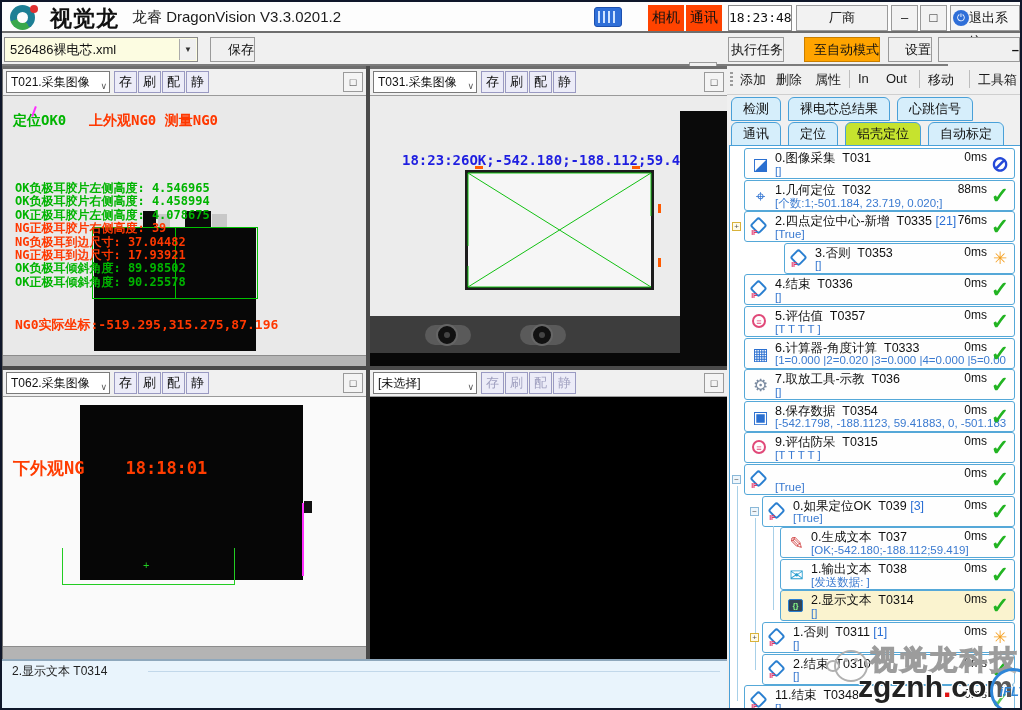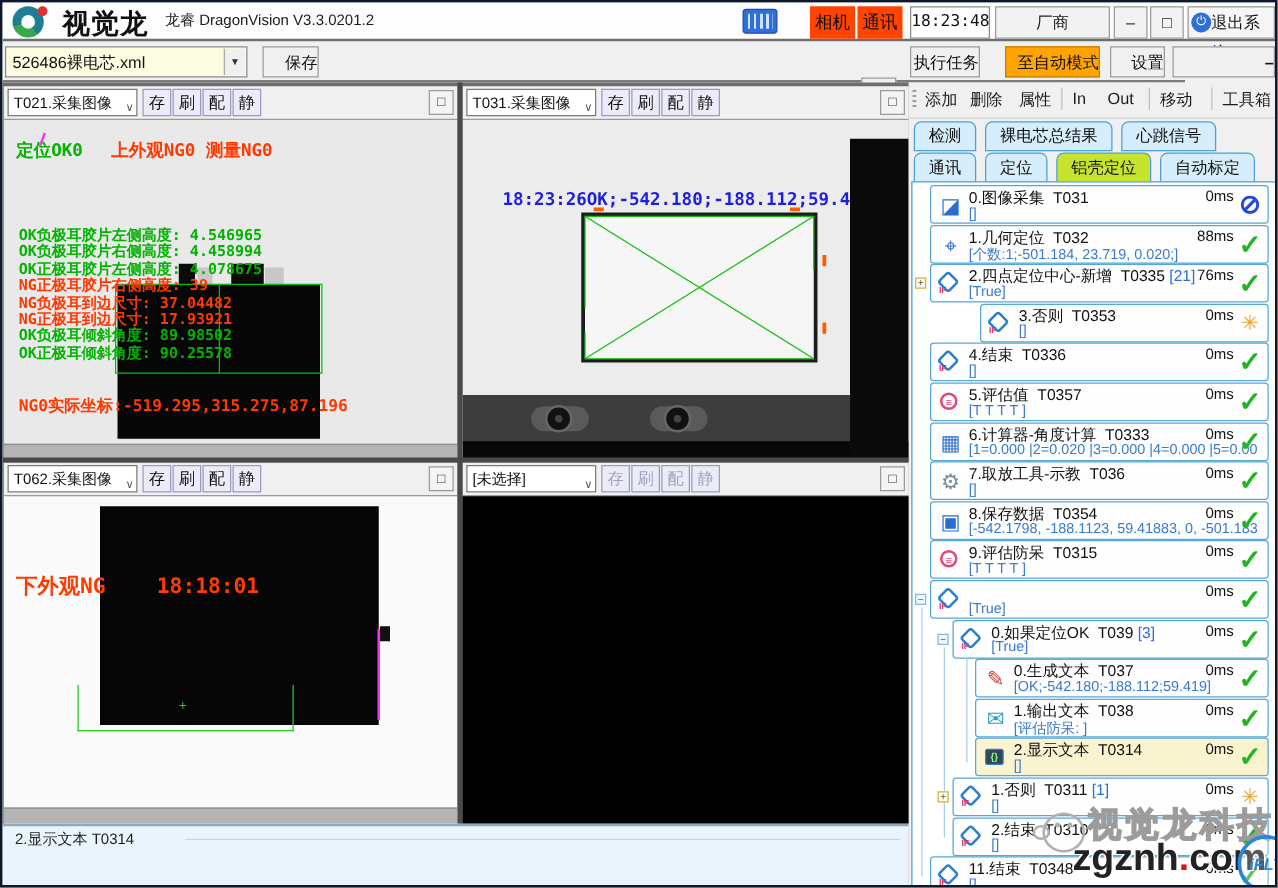--- a/index.html
+++ b/index.html
@@ -10,21 +10,21 @@
 
   
   #titlebar { position:absolute; left:0; top:0; width:1018px; height:31px;
               background:#fdfdfd; border-bottom:2px solid #6e6e6e; }
   #logo { position:absolute; left:8px; top:3px; width:34px; height:25px; }
   #logo .swirl { position:absolute; left:0; top:0; width:25px; height:25px; border-radius:50%;
                  background:conic-gradient(#1d7f95 0 40%, #39a84c 40% 70%, #1d7f95 70% 100%); }
   #logo .swirl-hole { position:absolute; left:7px; top:7px; width:11px; height:11px; border-radius:50%; background:#fdfdfd; }
   #logo .swirl-dot { position:absolute; left:20px; top:0px; width:8px; height:8px; border-radius:50%; background:#e03030; }
   .brand { position:absolute; left:48px; top:2px; font-size:22px; font-weight:bold; color:#111; letter-spacing:1px; }
-  .apptitle { position:absolute; left:130px; top:6px; font-size:12px; color:#1b1b1b; }
+  .apptitle { position:absolute; left:130px; top:6px; font-size:15px; color:#1b1b1b; }
   #kbd-icon { position:absolute; left:592px; top:5px; width:28px; height:20px; background:#2f6fd8;
               border:1px solid #1c4fae; border-radius:3px; }
   #kbd-icon:after { content:""; position:absolute; left:3px; top:3px; right:3px; bottom:3px;
               background:repeating-linear-gradient(90deg,#cfe3ff 0 2px,transparent 2px 5px); }
   .hotbtn { position:absolute; top:3px; width:36px; height:26px; background:#ff4300; color:#111;
             font-size:14px; text-align:center; line-height:25px; }
   #clockbox { position:absolute; left:726px; top:3px; width:64px; height:26px; background:#fff;
               border:1px solid #8a8a8a; font-family:"DejaVu Sans Mono",monospace; font-size:13px;
               text-align:center; line-height:24px; color:#111; }
   .winbtn { position:absolute; top:3px; height:26px; background:#f2f2f2; border:1px solid #9a9a9a;
@@ -430,21 +430,21 @@
           <span class="c-icon" style="color: rgb(208, 64, 64);">✎</span>
           <span class="c-title">0.生成文本  T037</span>
           <span class="c-time">0ms</span>
           <span class="c-sub">[OK;-542.180;-188.112;59.419]</span>
           <span class="c-status st-ok">✓</span>
         </div>
         <div class="card" style="left: 50px; top: 412.8px;">
           <span class="c-icon" style="color: rgb(42, 159, 208);">✉</span>
           <span class="c-title">1.输出文本  T038</span>
           <span class="c-time">0ms</span>
-          <span class="c-sub">[评估防呆: ]</span>
+          <span class="c-sub">[发送数据: ]</span>
           <span class="c-status st-ok">✓</span>
         </div>
         <div class="card sel" style="left: 50px; top: 444.4px;">
           <span class="c-icon">
             <span class="bracebox">{}</span>
           </span>
           <span class="c-title">2.显示文本  T0314</span>
           <span class="c-time">0ms</span>
           <span class="c-sub">[]</span>
           <span class="c-status st-ok">✓</span>

